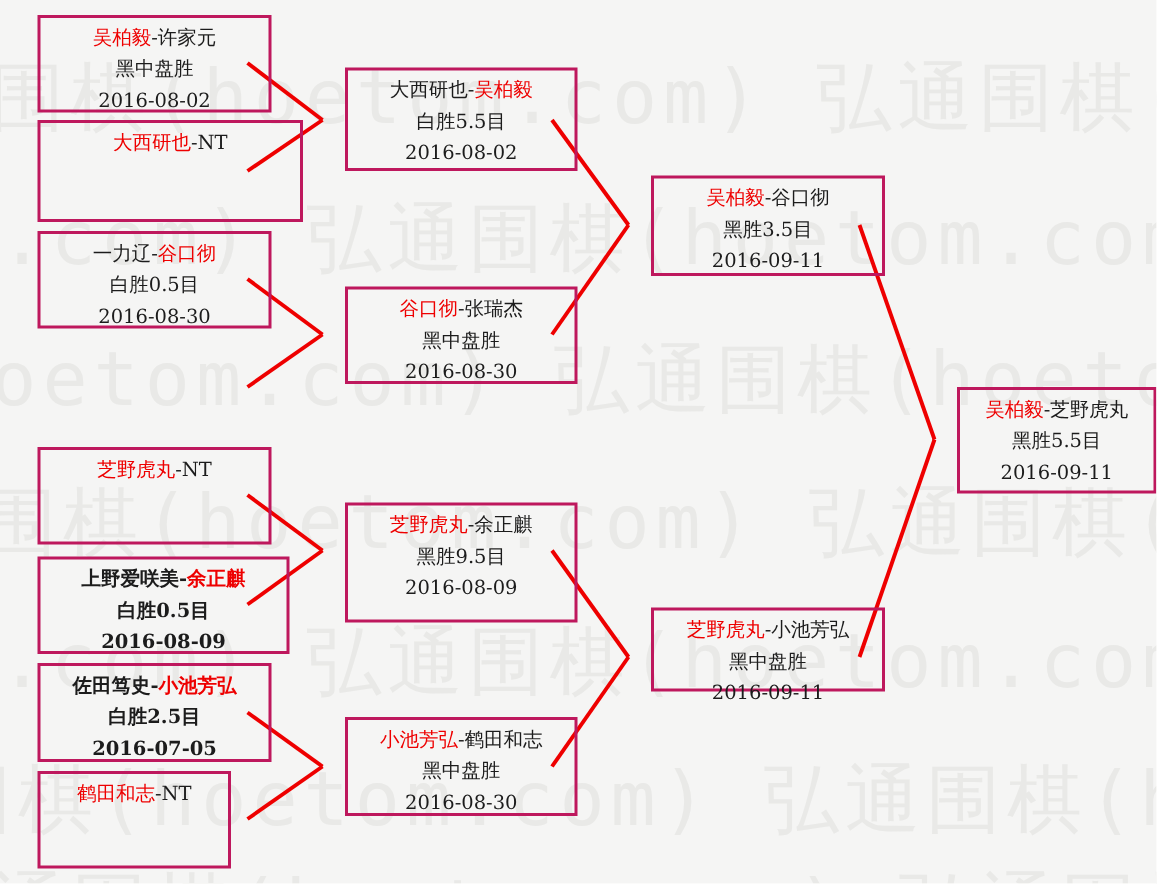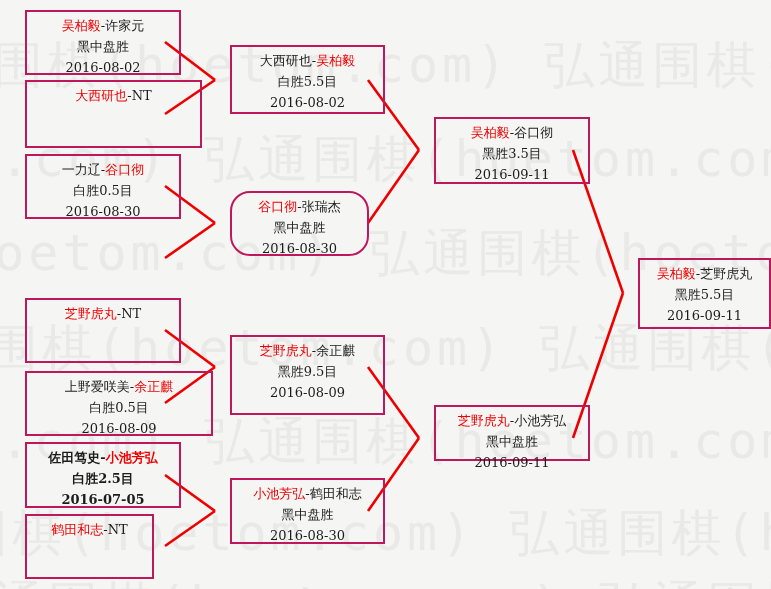--- a/index.html
+++ b/index.html
@@ -82,40 +82,40 @@
     <div class="line"><span></span><span class="red">大西研也</span><span>-NT</span></div>
   </div>
   <div class="match-box" style="left:9px;top:154px;width:156px;height:65px;">
     <div class="line"><span>一力辽-</span><span class="red">谷口彻</span><span></span></div>
     <div class="line">白胜0.5目</div>
     <div class="line">2016-08-30</div>
   </div>
   <div class="match-box" style="left:9px;top:298px;width:156px;height:65px;">
     <div class="line"><span></span><span class="red">芝野虎丸</span><span>-NT</span></div>
   </div>
-  <div class="match-box" style="left:9px;top:371px;width:188px;height:65px;">
+  <div class="match-box" style="left:9px;top:371px;width:168px;height:65px;font-weight:bold;">
     <div class="line"><span>上野爱咲美-</span><span class="red">余正麒</span><span></span></div>
     <div class="line">白胜0.5目</div>
     <div class="line">2016-08-09</div>
   </div>
   <div class="match-box" style="left:9px;top:442px;width:156px;height:66px;font-weight:bold;">
     <div class="line"><span>佐田笃史-</span><span class="red">小池芳弘</span><span></span></div>
     <div class="line">白胜2.5目</div>
     <div class="line">2016-07-05</div>
   </div>
   <div class="match-box" style="left:9px;top:514px;width:129px;height:65px;">
     <div class="line"><span></span><span class="red">鹤田和志</span><span>-NT</span></div>
   </div>
 
   <div class="match-box" style="left:214px;top:45px;width:155px;height:69px;">
     <div class="line"><span>大西研也-</span><span class="red">吴柏毅</span><span></span></div>
     <div class="line">白胜5.5目</div>
     <div class="line">2016-08-02</div>
   </div>
-  <div class="match-box" style="left:214px;top:191px;width:139px;height:65px;border-radius:20px;">
+  <div class="match-box" style="left:214px;top:191px;width:155px;height:65px;">
     <div class="line"><span></span><span class="red">谷口彻</span><span>-张瑞杰</span></div>
     <div class="line">黑中盘胜</div>
     <div class="line">2016-08-30</div>
   </div>
   <div class="match-box" style="left:214px;top:335px;width:155px;height:80px;">
     <div class="line"><span></span><span class="red">芝野虎丸</span><span>-余正麒</span></div>
     <div class="line">黑胜9.5目</div>
     <div class="line">2016-08-09</div>
   </div>
   <div class="match-box" style="left:214px;top:478px;width:155px;height:66px;">

